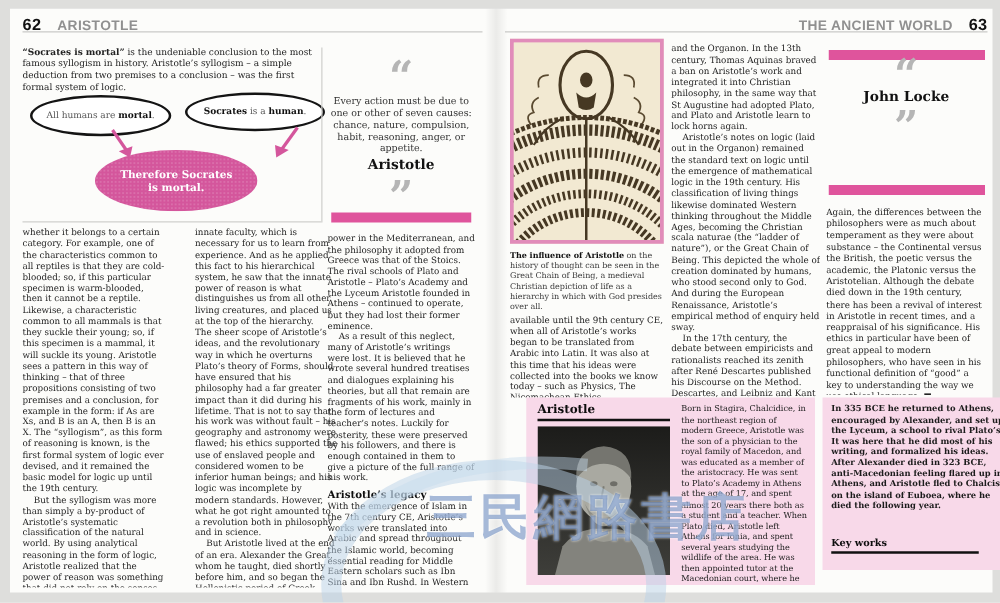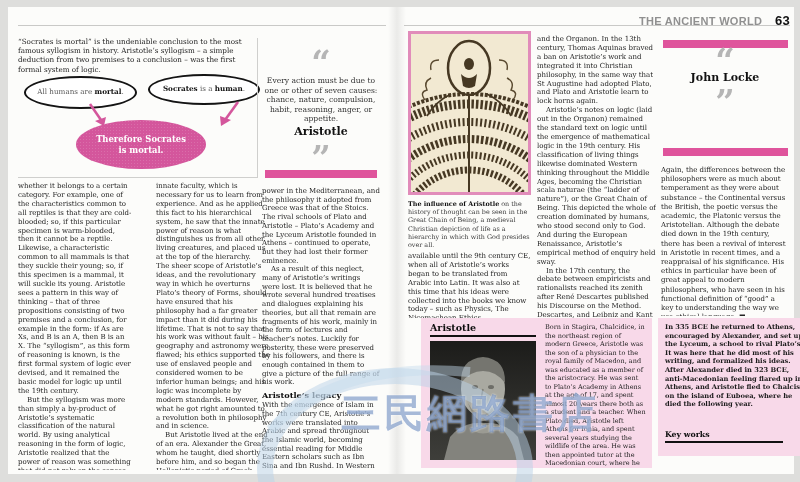--- a/index.html
+++ b/index.html
@@ -10,21 +10,21 @@
             background:linear-gradient(90deg, rgba(0,0,0,0) 0%, rgba(0,0,0,0.07) 50%, rgba(0,0,0,0) 100%); }
 
   
   .hdr { position:absolute; top:11px; font-family:"Liberation Sans", sans-serif; font-weight:bold; letter-spacing:0.3px; }
   .hdr .num { font-size:13px; color:#111; }
   .hdr .sec { font-size:11px; color:#909090; }
   .hdr-rule { position:absolute; top:25px; height:1px; background:#c9c9c7; }
 
   
   .intro { position:absolute; left:18px; top:37px; width:238px; font-size:7.2px; line-height:9.2px; color:#222; }
-  .intro b { font-weight:normal;text-align:center; }
+  .intro b { font-weight:bold;text-align:center; }
 
   
   .bubble { position:absolute; background:#fff; border:2.5px solid #141414; border-radius:50%;
             display:flex; align-items:center; justify-content:center; text-align:center;
             font-size:7.2px; line-height:1.15; color:#555; padding:2px 6px; }
   .bubble b { color:#111; }
   .concl { position:absolute; left:76px; top:120px; width:130px; height:49px; background:#d4569c;
            background-image:radial-gradient(rgba(255,255,255,0.14) 0.8px, transparent 0.9px); background-size:3px 3px;
            border-radius:50%; display:flex; align-items:center; justify-content:center; text-align:center;
            color:#fff; font-weight:bold; font-size:8.4px; line-height:1.2; }
@@ -70,20 +70,24 @@
             font-size:40px; letter-spacing:3px; color:rgba(45,90,165,0.42); text-shadow:0 0 2px rgba(255,255,255,0.8); }
   .wm-url { position:absolute; left:347px; top:420px; font-family:"Liberation Sans", sans-serif; font-weight:bold;
             font-size:19px; letter-spacing:1px; color:rgba(35,85,170,0.55); text-shadow:0 0 3px rgba(255,255,255,0.95); }
 </style>
 </head>
 <body>
 
 <div id="root">
   <div class="paper"></div>
 
+  <div class="hdr" style="left:18px;">
+    <span class="num">62</span>
+    <span class="sec" style="margin-left:8px;">ARISTOTLE</span>
+  </div>
   <div class="hdr-rule" style="left:18px; width:368px;"></div>
 
   <div class="hdr" style="left:404px; width:386px; text-align:right;">
     <span class="sec">THE ANCIENT WORLD</span>
     <span class="num" style="margin-left:8px;margin-top:25px;">63</span>
   </div>
   <div class="hdr-rule" style="left:404px; width:386px;"></div>
 
   <p class="intro"><b>“Socrates is mortal”</b><span> is the undeniable conclusion to the most famous syllogism in history. Aristotle’s syllogism – a simple deduction from two premises to a conclusion – was the first formal system of logic.</span></p>
 

